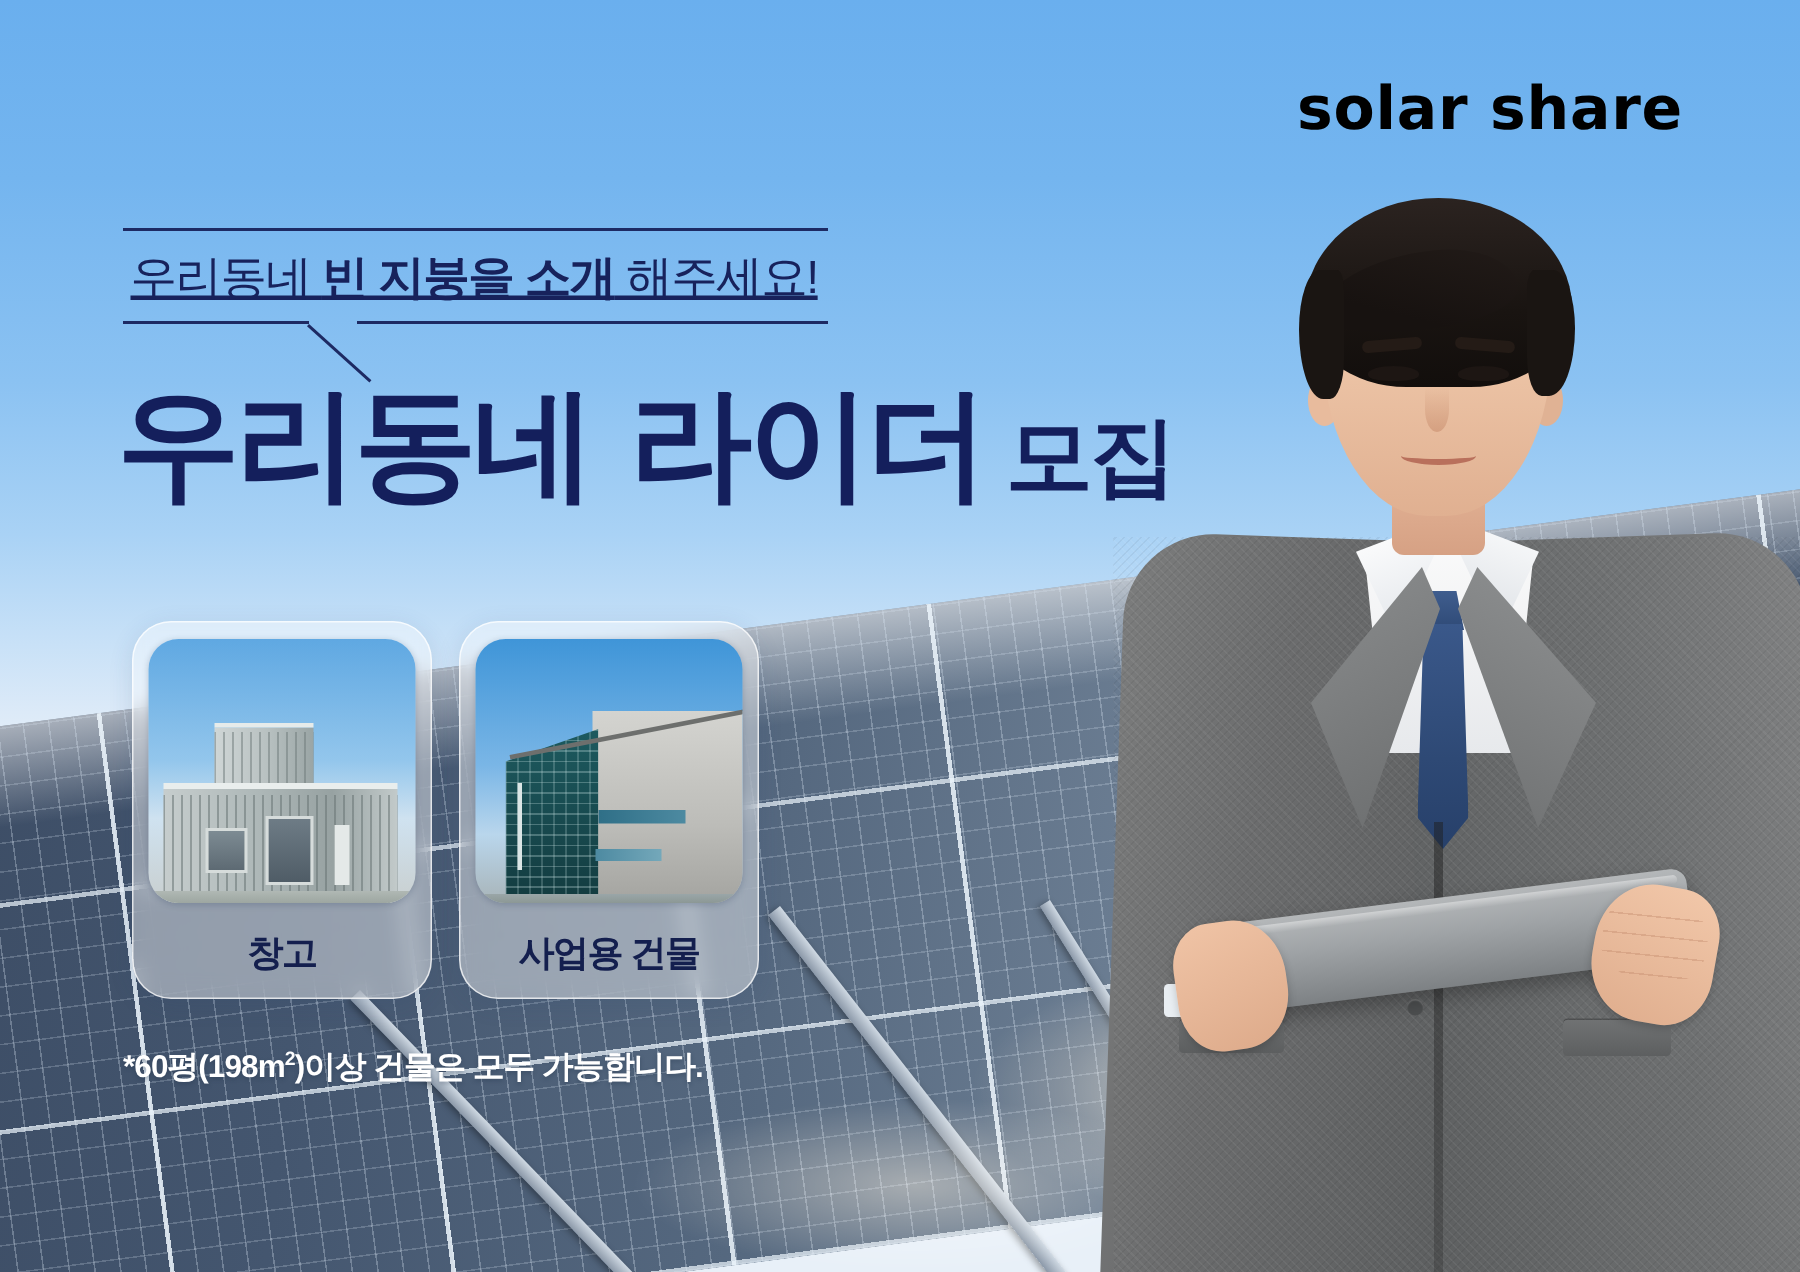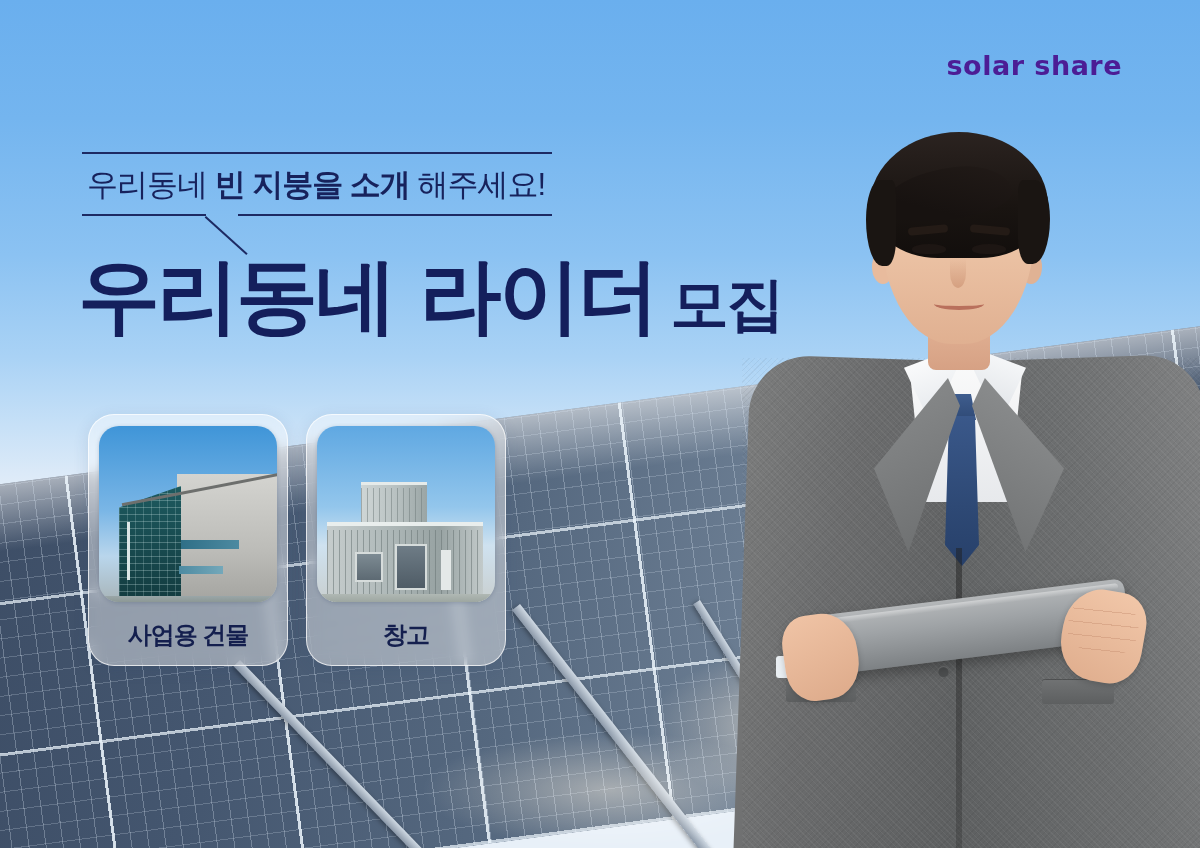--- a/index.html
+++ b/index.html
@@ -160,24 +160,24 @@
     background: radial-gradient(ellipse 260px 80px at 50% 50%, rgba(255,236,196,.45) 0%, rgba(255,236,196,0) 72%);
     mix-blend-mode: screen;
     pointer-events: none;
   }
 
   
   .logo {
     position: absolute;
     right: 78px;
     top: 50px;
-    font-size: 27px;
+    font-size: 40px;
     font-weight: 700;
     letter-spacing: .5px;
-    color: #4c1d95;
+    color: #000000;
     font-family: "DejaVu Sans", "Liberation Sans", sans-serif;
     white-space: nowrap;
     text-align: center;
   }
 
   
   .tagline-wrap {
     position: absolute;
     left: 82px;
     top: 152px;
@@ -188,20 +188,21 @@
     height: 2px;
     background: #1d2a63;
   }
   .tagline {
     font-size: 31px;
     font-weight: 700;
     color: #17225c;
     letter-spacing: -1px;
     padding: 10px 2px 8px 5px;
     white-space: nowrap;
+    text-decoration: underline;
   }
   .tagline .lite { font-weight: 400; }
   .tag-rule-bot-row {
     display: flex;
     align-items: center;
     height: 2px;
   }
   .tag-rule-bot-l { width: 124px; height: 2px; background: #1d2a63; }
   .tag-rule-gap   { width: 32px; height: 2px; }
   .tag-rule-bot-r { flex: 1; height: 2px; background: #1d2a63; }
@@ -672,40 +673,43 @@
   </div>
 
   <div class="headline">
     <span class="big">우리동네 라이더</span><span class="sub">모집</span>
   </div>
 
   <div class="cards">
 
 
     <div class="card">
+      <div class="thumb t-warehouse">
+        <div class="box-top"></div>
+        <div class="box-main"></div>
+        <div class="win1"></div>
+        <div class="win2"></div>
+        <div class="win3"></div>
+        <div class="ground"></div>
+      </div>
+      <div class="card-label">창고</div>
+    </div>
+
+    <div class="card">
       <div class="thumb t-commercial">
         <div class="bldg-right"></div>
         <div class="bldg-left"></div>
         <div class="ridge"></div>
         <div class="band1"></div>
         <div class="band2"></div>
         <div class="mast"></div>
         <div class="ground"></div>
       </div>
       <div class="card-label">사업용 건물</div>
     </div>
 
-    <div class="card">
-      <div class="thumb t-warehouse">
-        <div class="box-top"></div>
-        <div class="box-main"></div>
-        <div class="win1"></div>
-        <div class="win2"></div>
-        <div class="win3"></div>
-        <div class="ground"></div>
-      </div>
-      <div class="card-label">창고</div>
-    </div>
-
   </div>
 
+  <div class="footnote">
+    <span>*60평(198m</span><sup>2</sup><span>)이상 건물은 모두 가능합니다.</span>
+  </div>
 
 </div>
 
 </body></html>

